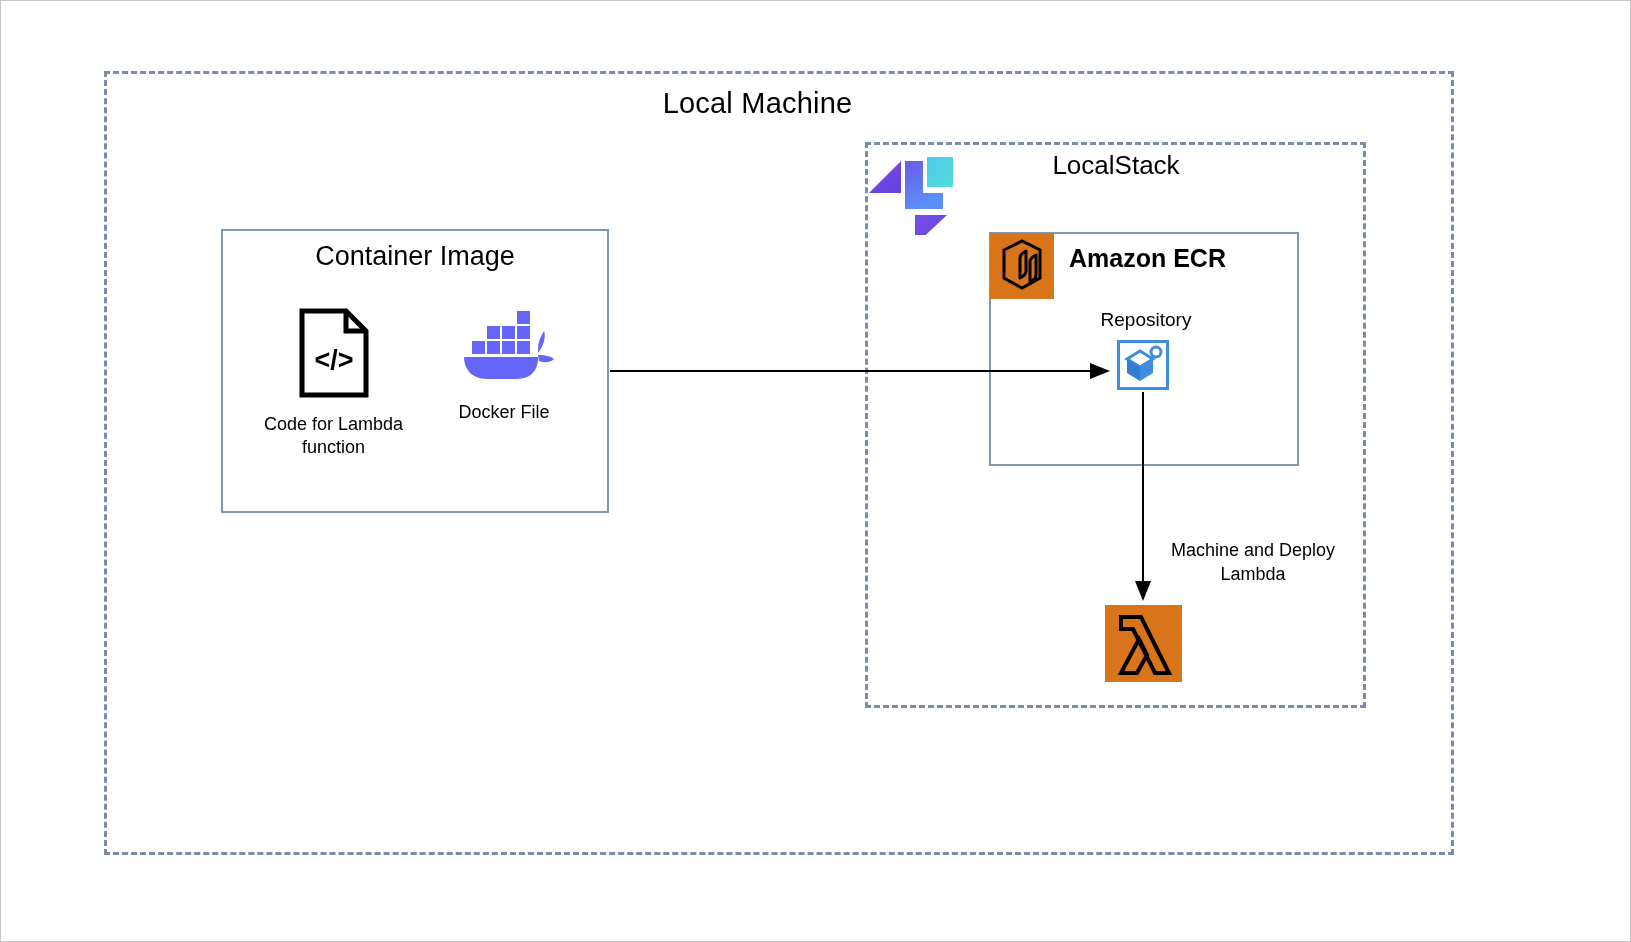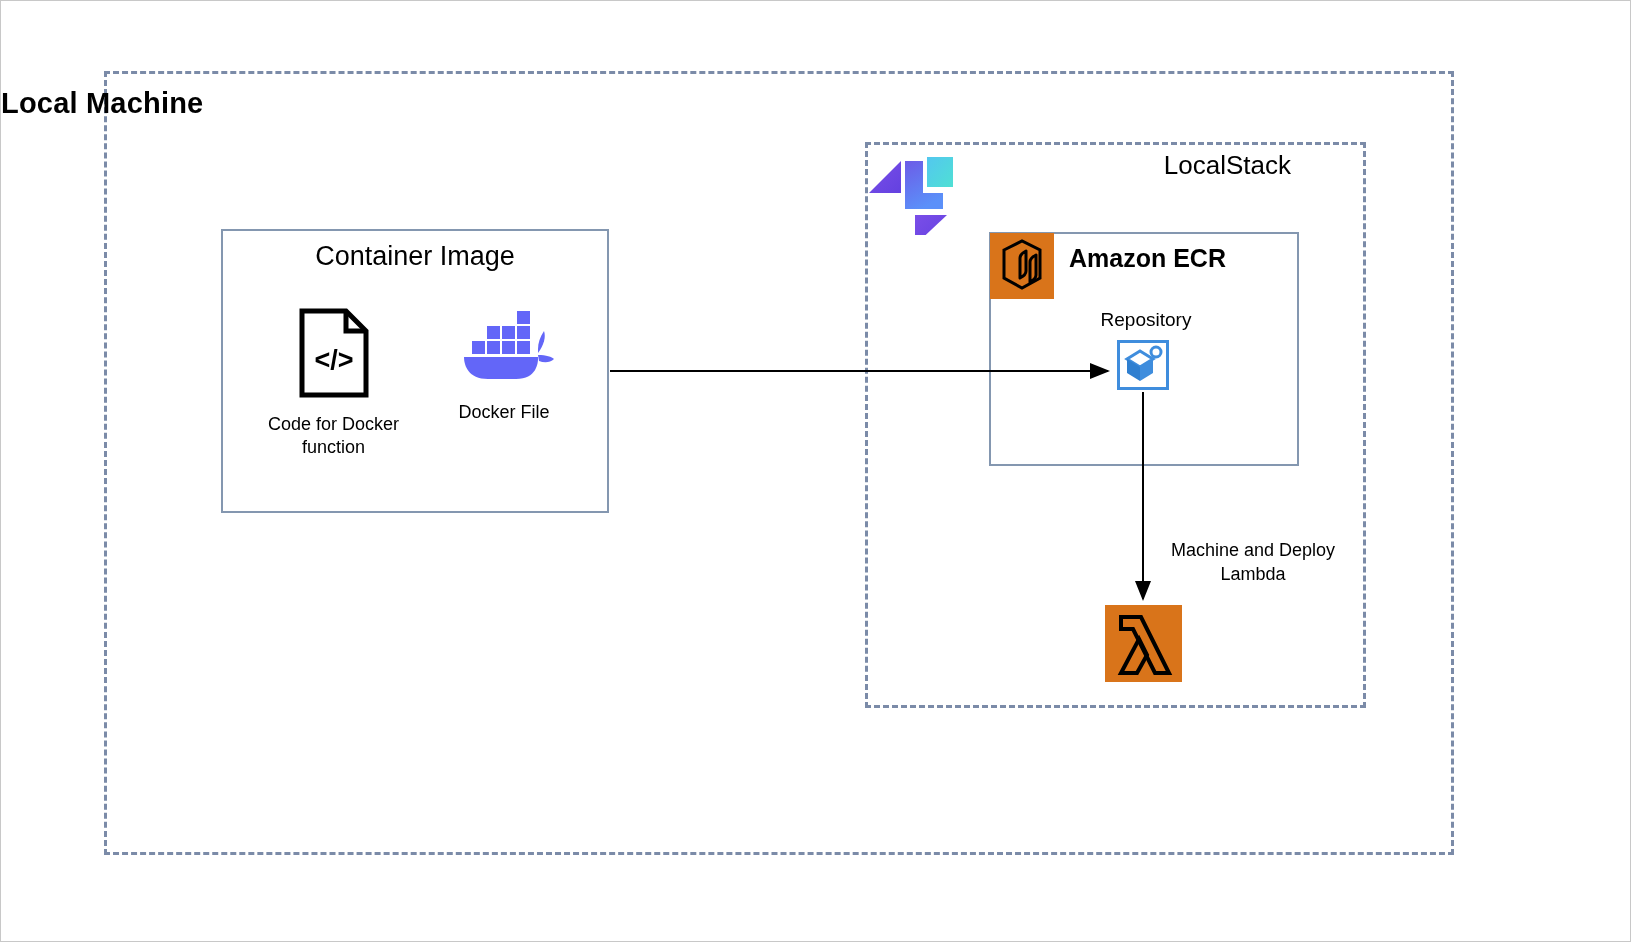--- a/index.html
+++ b/index.html
@@ -29,43 +29,42 @@
     width: 1350px;
     height: 784px;
     border: 3px dashed #7b8ba8;
     box-sizing: border-box;
   }
   .outer-title {
     position: absolute;
     left: 0;
     top: 86px;
     width: 1513px;
-    text-align: left;
+    text-align: center;
     font-size: 29px;
     color: #000;
     letter-spacing: 0.2px;
-    font-weight: bold;
   }
 
   
   .localstack-frame {
     position: absolute;
     left: 864px;
     top: 141px;
     width: 501px;
     height: 566px;
     border: 3px dashed #7b8ba8;
     box-sizing: border-box;
   }
   .localstack-title {
     position: absolute;
     left: 940px;
     top: 149px;
     width: 350px;
-    text-align: right;
+    text-align: center;
     font-size: 26px;
   }
 
   
   .ls-logo {
     position: absolute;
     left: 866px;
     top: 148px;
     width: 86px;
     height: 86px;
@@ -225,21 +224,21 @@
 
   <div class="container-box"></div>
   <div class="container-title">Container Image</div>
 
   <div class="icon-slot code-slot">
     <svg width="72" height="92" viewBox="0 0 72 92">
       <path d="M4,4 L48,4 L68,24 L68,88 L4,88 Z" fill="#ffffff" stroke="#000000" stroke-width="5" stroke-linejoin="miter"></path>
       <path d="M48,4 L48,24 L68,24" fill="none" stroke="#000000" stroke-width="5"></path>
       <text x="36" y="62" font-family="'Liberation Sans', sans-serif" font-size="27" font-weight="bold" fill="#000000" text-anchor="middle">&lt;/&gt;</text>
     </svg>
-    <div class="icon-caption">Code for Docker function</div>
+    <div class="icon-caption">Code for Lambda function</div>
   </div>
 
   <div class="icon-slot docker-slot">
     <svg width="100" height="92" viewBox="0 0 100 92">
       <g fill="#6366f8">
         <rect x="18" y="46" width="13" height="13"></rect>
         <rect x="33" y="46" width="13" height="13"></rect>
         <rect x="48" y="46" width="13" height="13"></rect>
         <rect x="63" y="46" width="13" height="13"></rect>
         <rect x="33" y="31" width="13" height="13"></rect>

